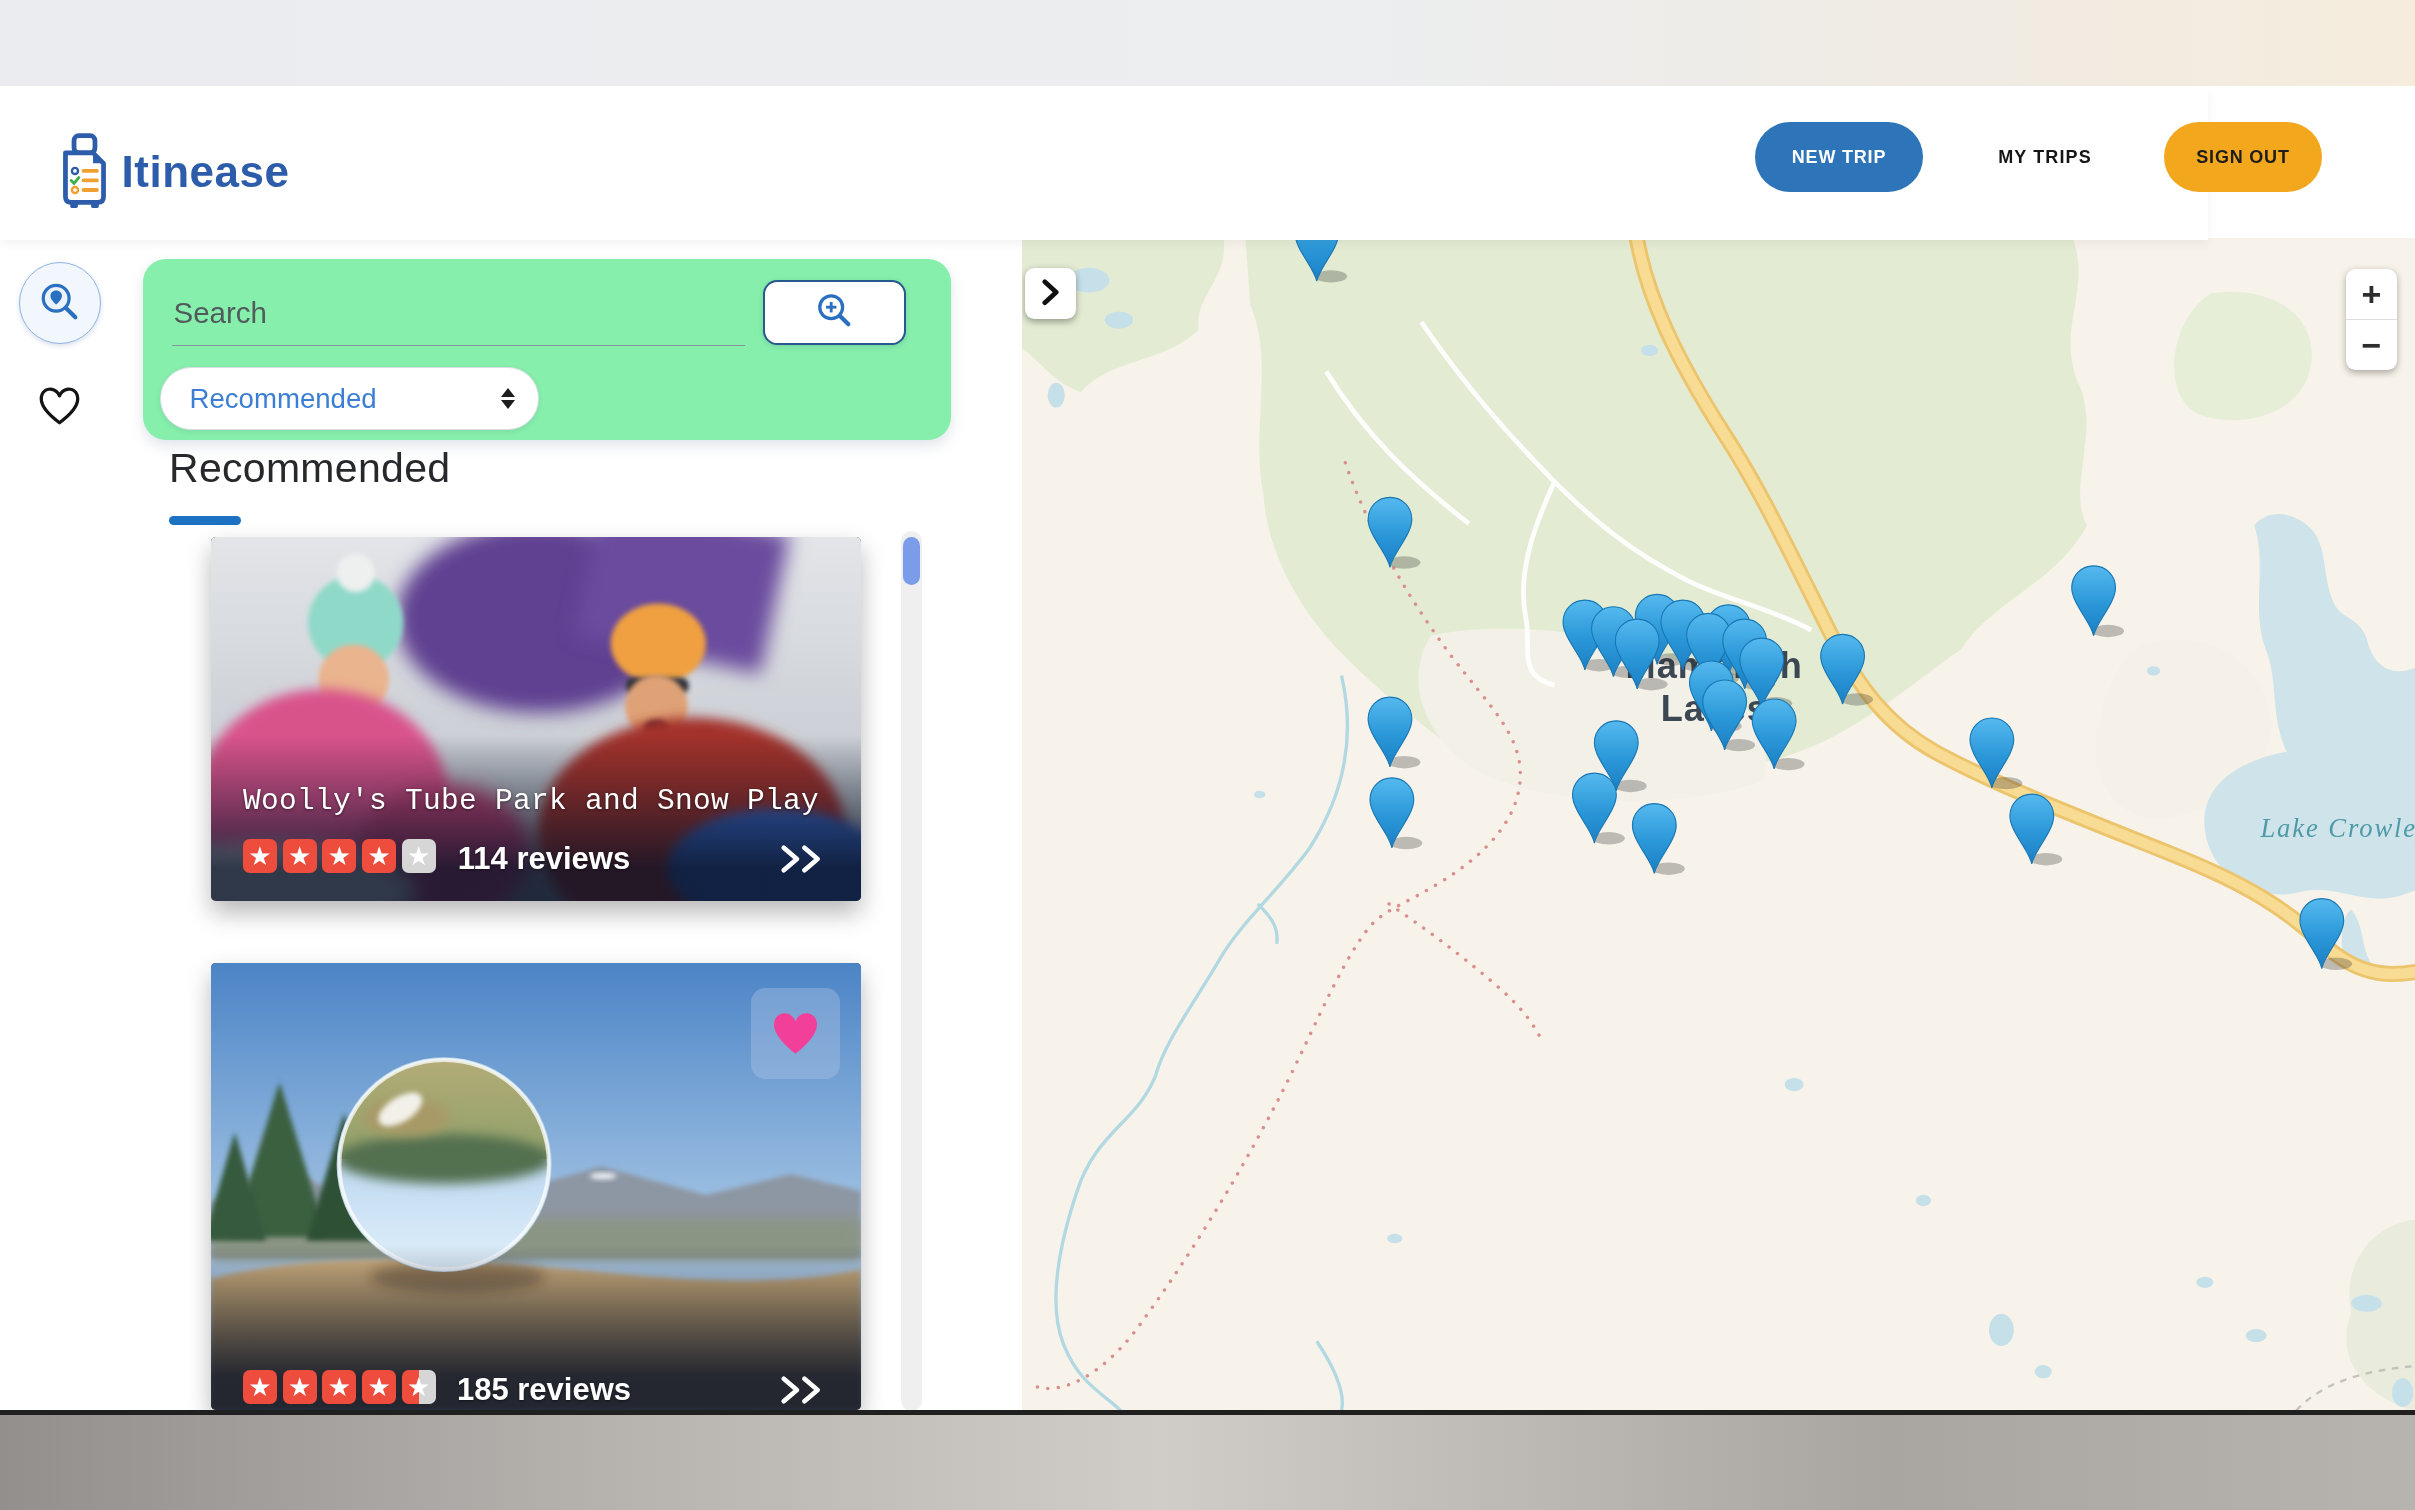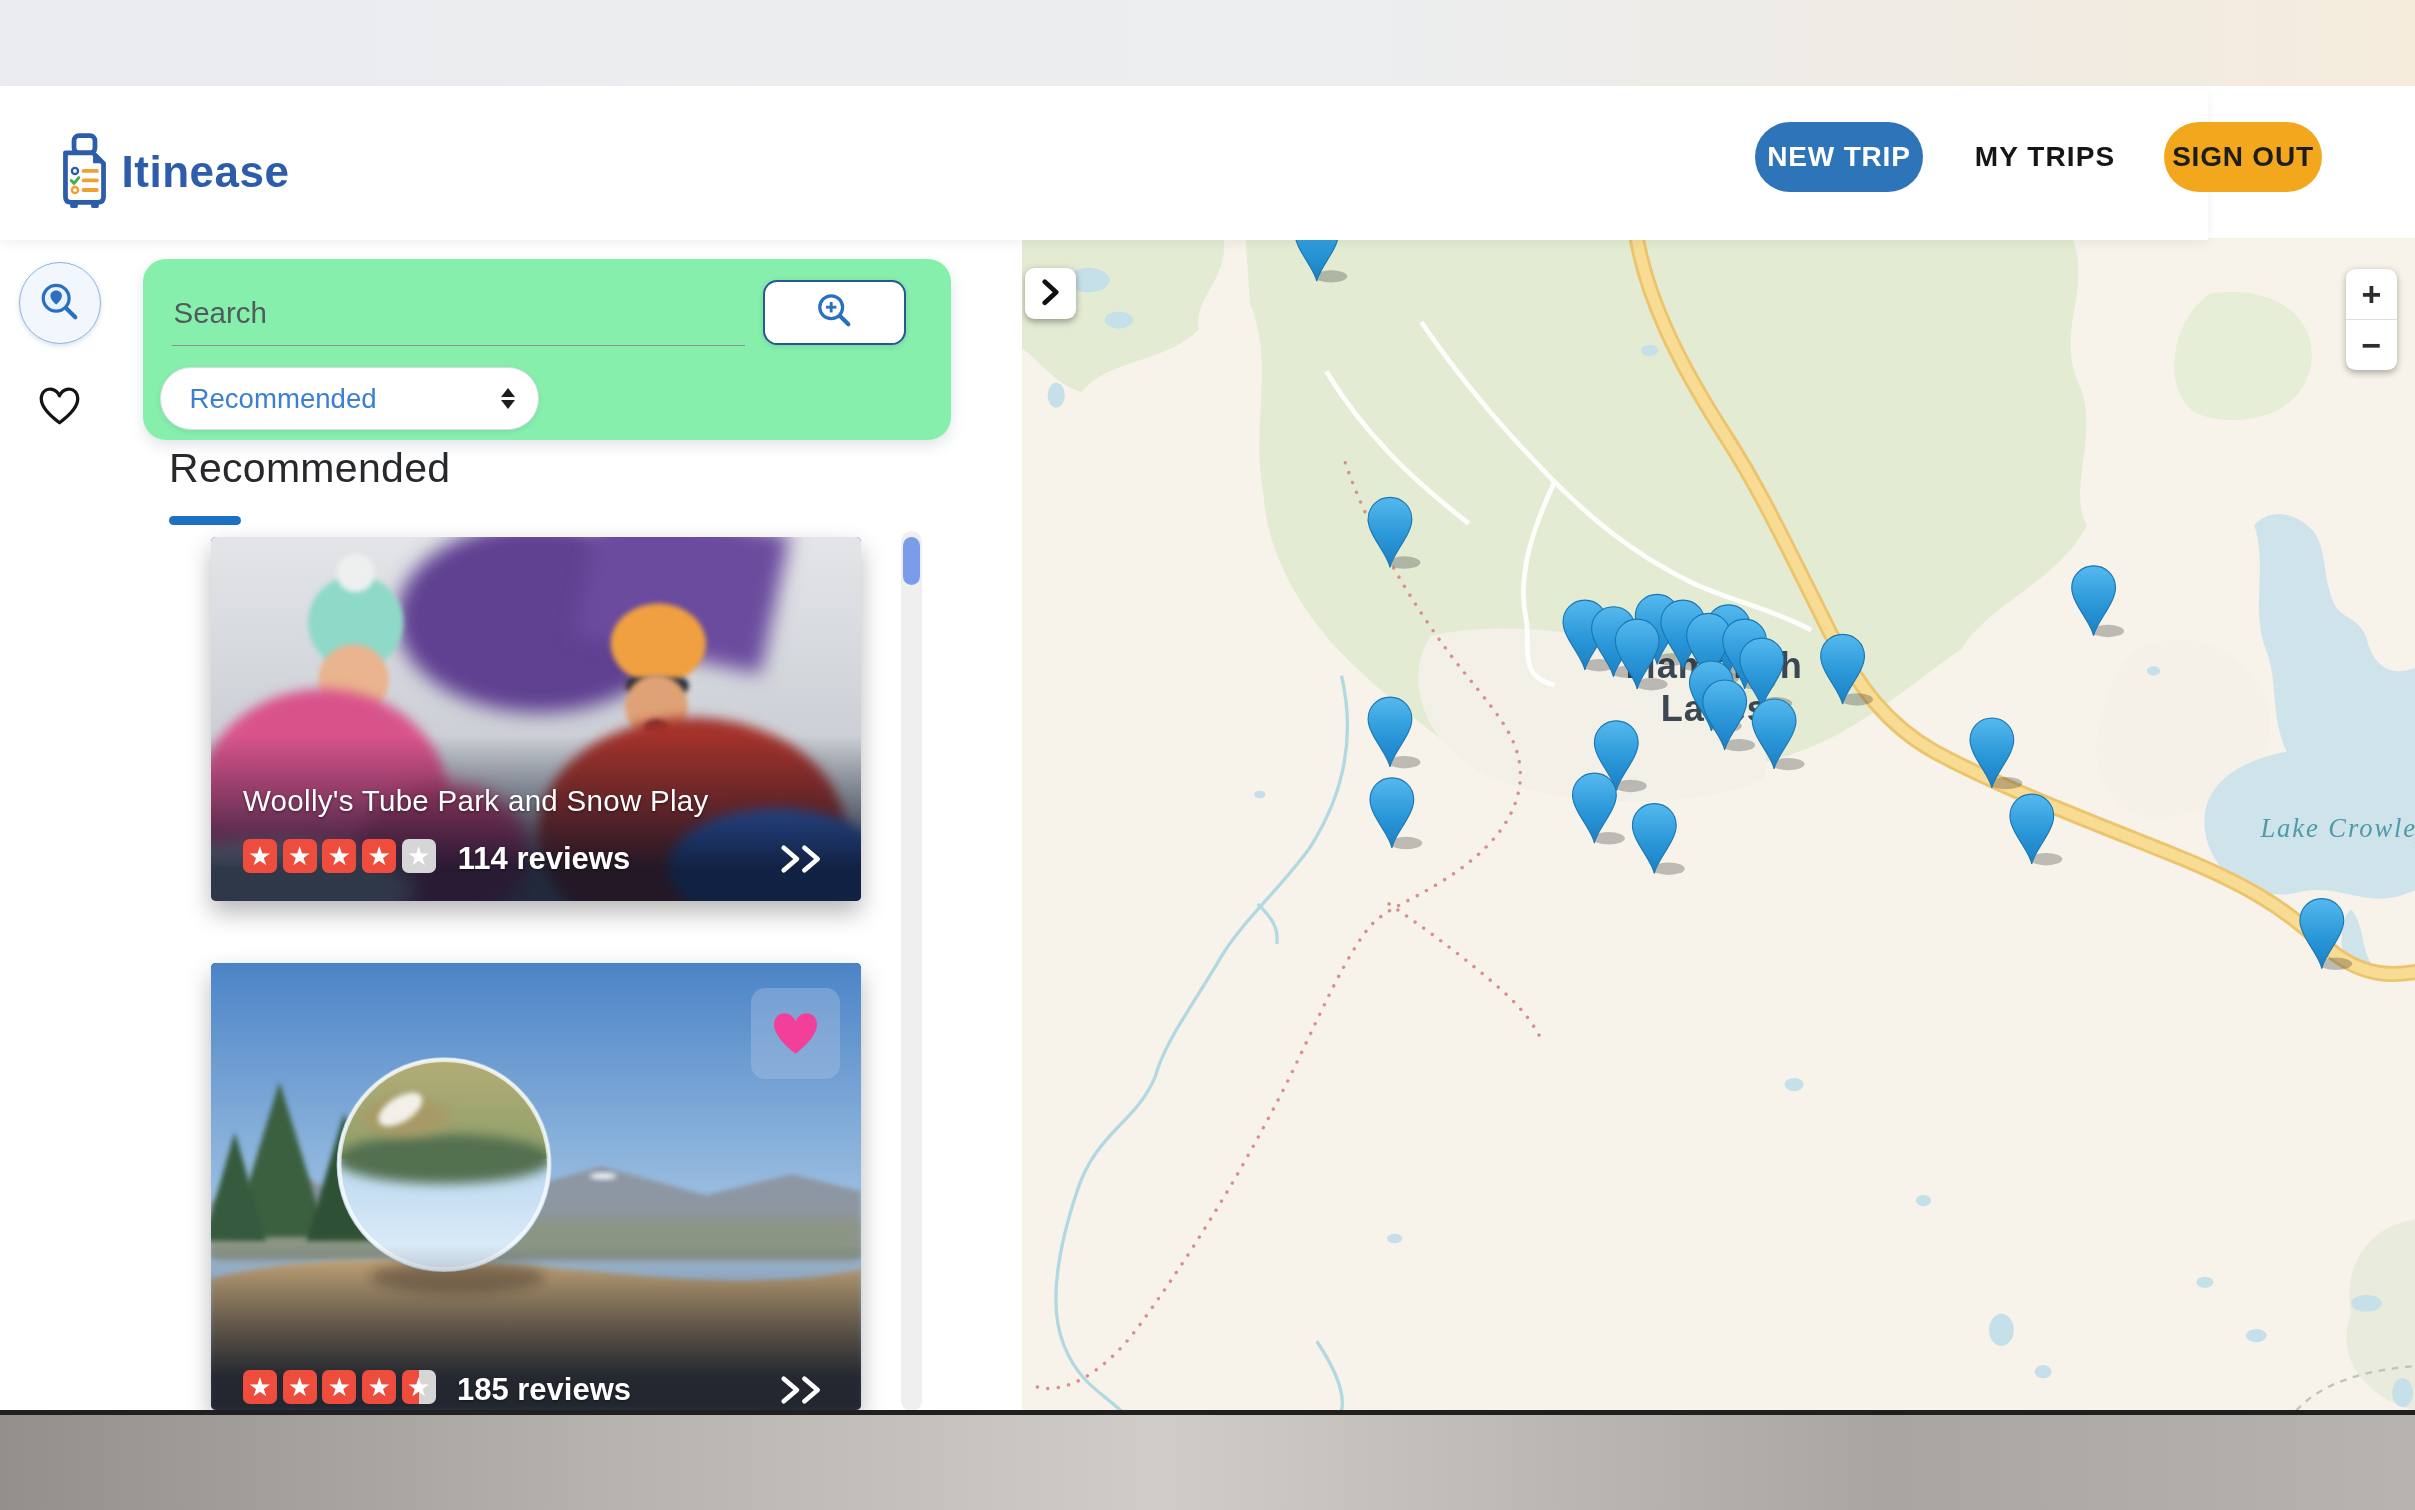--- a/index.html
+++ b/index.html
@@ -14,21 +14,21 @@
     background:linear-gradient(90deg,#eaecef 0%,#eceef0 55%,#f0ebe3 82%,#f5ecdc 100%);
   }
   
   .header{
     position:absolute;left:0;top:86px;width:2208px;height:154px;background:#ffffff;
     box-shadow:0 4.8px 9.5px rgba(0,0,0,0.05);z-index:30;
   }
   .brand{position:absolute;left:55px;top:44px;display:flex;align-items:center;gap:7.6px;}
   .brand-text{font-size:44px;font-weight:700;color:#2d5daa;letter-spacing:0.5px;}
   .nav-btn{position:absolute;display:flex;align-items:center;justify-content:center;
-    border-radius:36px;font-size:28px;letter-spacing:0.8px;cursor:pointer;text-align:right;}
+    border-radius:36px;font-size:18px;letter-spacing:0.8px;cursor:pointer;text-align:right;}
   .btn-newtrip{left:1755px;top:36px;width:168px;height:70px;background:#2d74b8;color:#ffffff;font-weight:700;}
   .btn-mytrips{left:1969px;top:36px;width:152px;height:70px;background:transparent;color:#161616;font-weight:600;letter-spacing:1.1px;}
   .btn-signout{left:2164px;top:36px;width:158px;height:70px;background:#f2a71d;color:#1d1d1d;font-weight:700;}
   
   .rail-circle{
     position:absolute;left:19px;top:262px;width:80px;height:80px;border-radius:50%;
     background:#f2f7fd;border:1.9px solid #8fb4e2;display:flex;align-items:center;justify-content:center;
     box-shadow:0 1.9px 5.7px rgba(40,80,140,.18);z-index:20;
   }
   .rail-heart{position:absolute;left:37px;top:383px;width:45px;height:45px;z-index:20;}
@@ -64,21 +64,21 @@
   .section-title{position:absolute;left:169px;top:445px;font-size:41px;font-weight:500;color:#27282b;letter-spacing:0.3px;}
   .section-underline{position:absolute;left:169px;top:516px;width:72px;height:8.6px;border-radius:4.8px;background:#1d71c2;}
   .card{position:absolute;left:211px;width:650px;border-radius:4.8px;overflow:hidden;
     box-shadow:0 11.4px 25px rgba(0,0,0,.28);cursor:pointer;background:#30343c;}
   .card-1{top:537px;height:364px;}
   .card-2{top:963px;height:447px;}
   .card svg.scene{position:absolute;left:0;top:0;width:100%;height:100%;}
   .card-shade{position:absolute;left:0;bottom:0;width:100%;height:166px;
     background:linear-gradient(to top,rgba(8,18,38,.82) 20%,rgba(8,18,38,.35) 65%,rgba(8,18,38,0) 100%);}
   .card-title{position:absolute;left:32px;color:#ffffff;font-size:29.5px;font-weight:500;letter-spacing:0.3px;text-shadow:0 1px 2.9px rgba(0,0,0,.5);}
-  .card-1 .card-title{top:247px;}
+  .card-1 .card-title{top:247px;font-family:Liberation Mono, monospace;}
   .card-2 .card-title{top:357px;}
   .stars-row{position:absolute;left:32px;display:flex;}
   .card-1 .stars-row{top:302px;}
   .card-2 .stars-row{top:407px;}
   .star{display:inline-block;width:34px;height:34px;border-radius:6.7px;margin-right:5.7px;
     background:#ee4d3e;color:#ffffff;font-size:26px;line-height:35px;text-align:center;}
   .star.empty{background:#d6d6d6;}
   .star.half{background:linear-gradient(90deg,#ee4d3e 50%,#d6d6d6 50%);}
   .reviews{position:absolute;left:219px;width:228px;text-align:center;color:#ffffff;font-size:31px;font-weight:600;text-shadow:0 1px 2.9px rgba(0,0,0,.5);}
   .card-1 .reviews{top:304px;}

